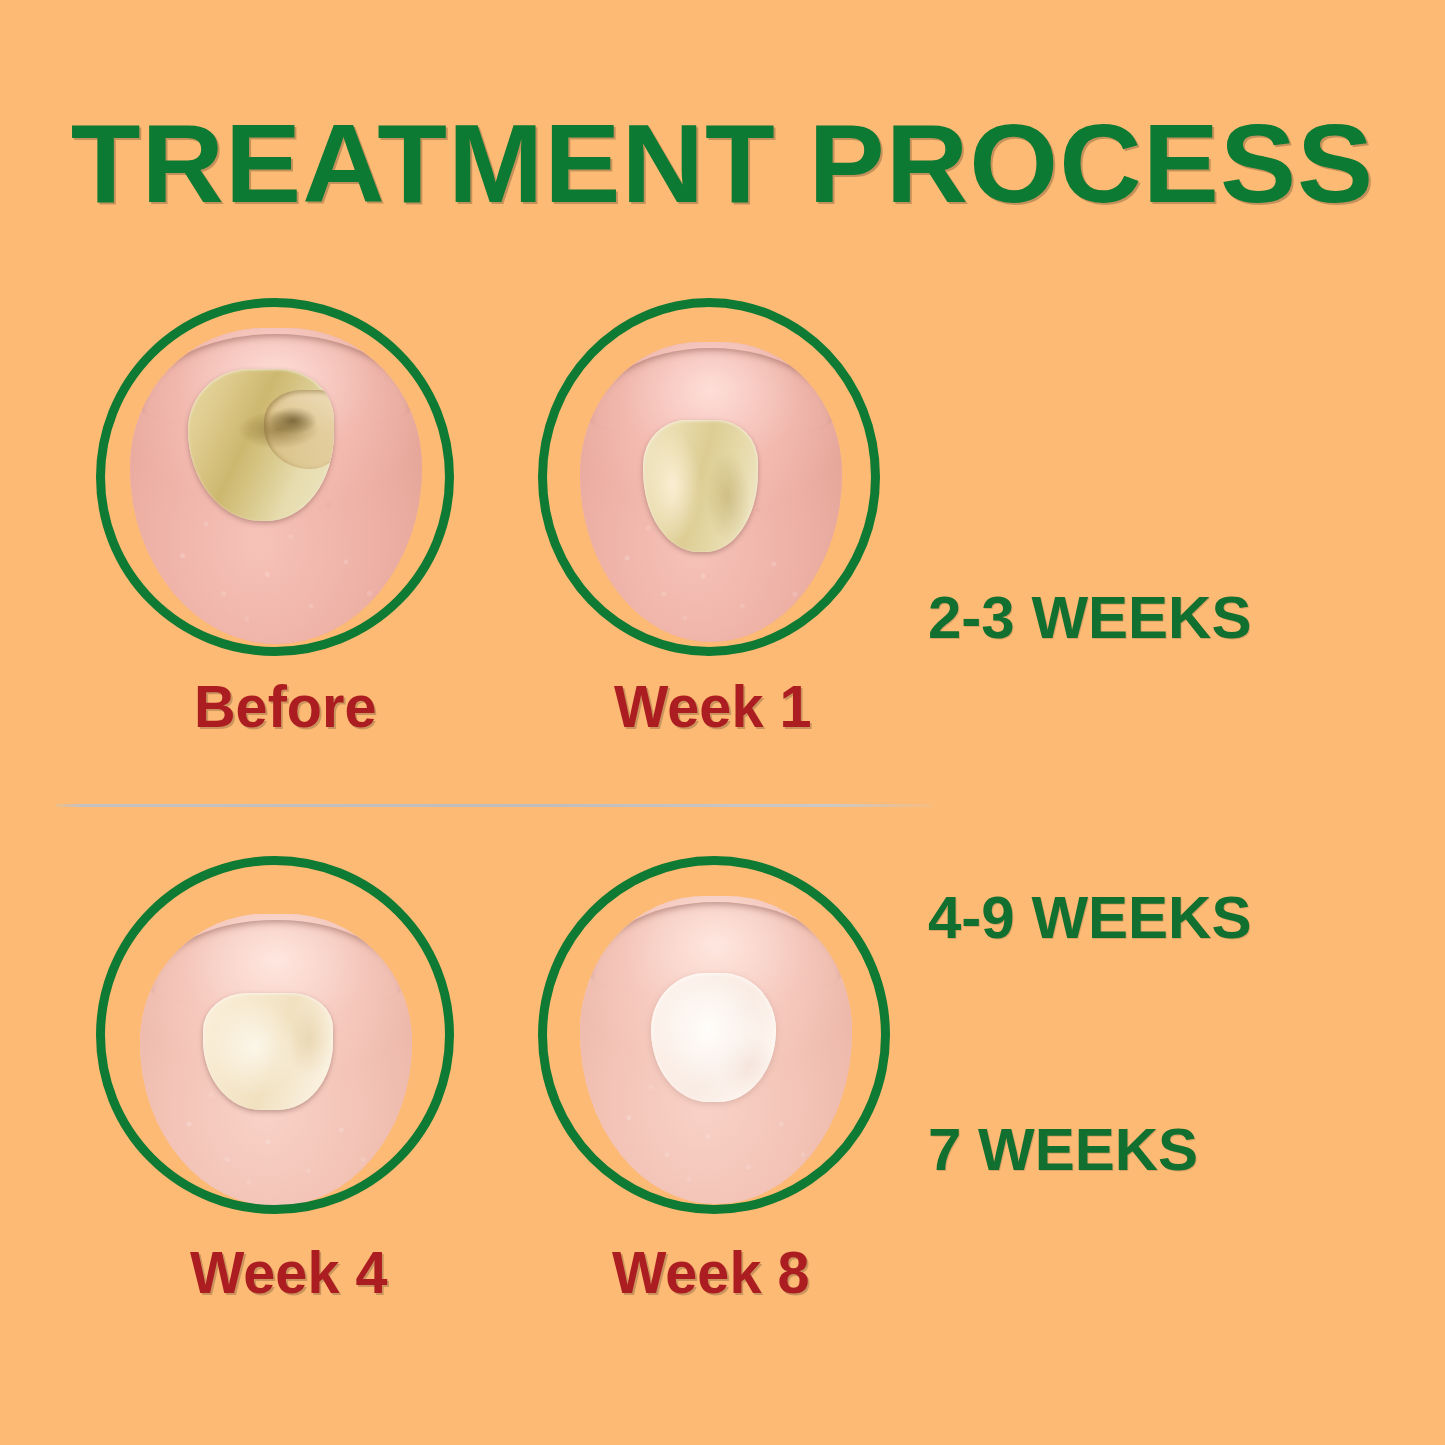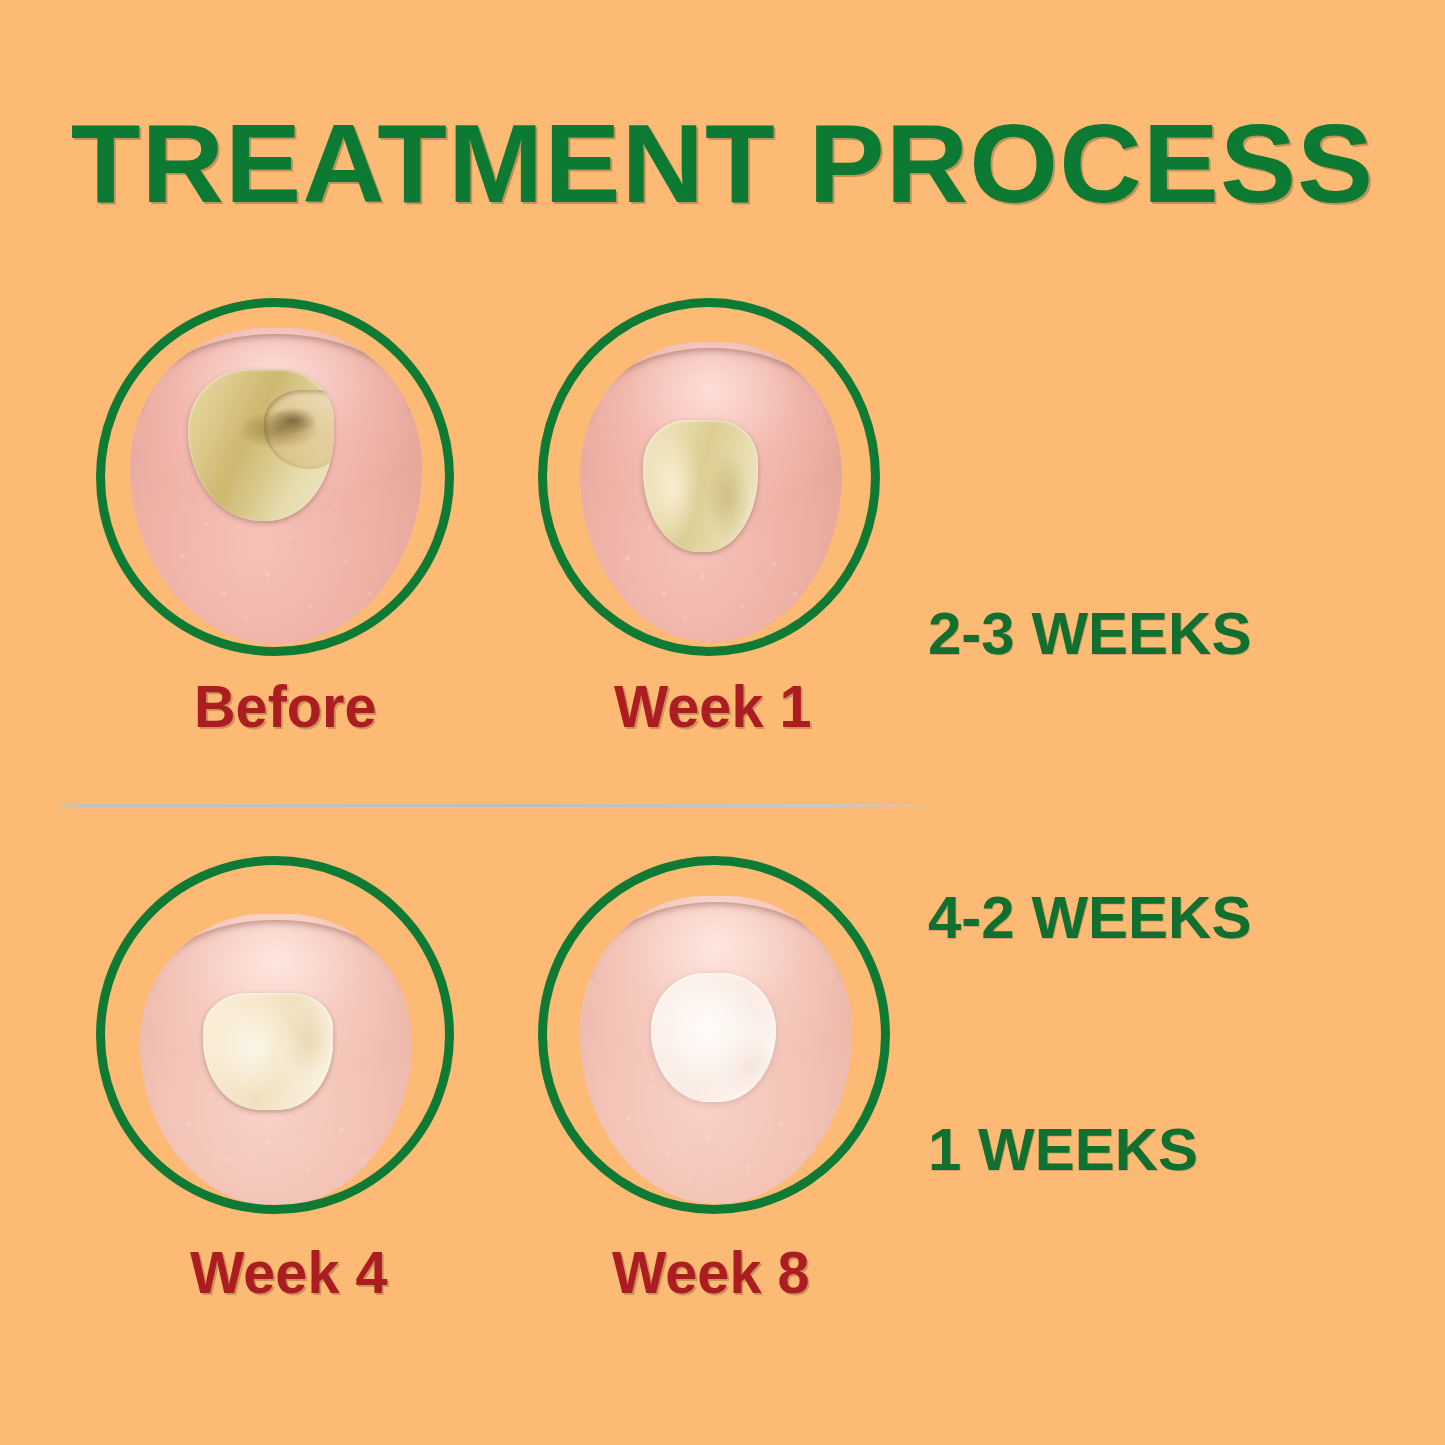--- a/index.html
+++ b/index.html
@@ -265,21 +265,21 @@
     <div class="photo" style="left:42px; top:44px; width:262px; height:300px;">
       <div class="skin"></div>
       <div class="cuticle"></div>
       <div class="nail w1"></div>
     </div>
     <div class="ring"></div>
   </div>
 
   <div class="caption" style="left:614px; top:677px;">Week 1</div>
 
-  <div class="weeklabel" style="left:928px; top:604px;">2-3 WEEKS</div>
+  <div class="weeklabel" style="left:928px; top:588px;">2-3 WEEKS</div>
 
   <div id="divider"></div>
 
   <div class="cell" style="left:96px; top:856px; width:358px; height:358px;">
     <div class="photo" style="left:44px; top:58px; width:272px; height:292px;">
       <div class="skin pale"></div>
       <div class="cuticle"></div>
       <div class="nail w4"></div>
     </div>
     <div class="ring"></div>
@@ -291,17 +291,17 @@
     <div class="photo" style="left:42px; top:40px; width:272px; height:308px;">
       <div class="skin pale"></div>
       <div class="cuticle"></div>
       <div class="nail w8"></div>
     </div>
     <div class="ring"></div>
   </div>
 
   <div class="caption" style="left:612px; top:1243px;">Week 8</div>
 
-  <div class="weeklabel" style="left:928px; top:888px;">4-2 WEEKS</div>
-
-  <div class="weeklabel" style="left:928px; top:1120px;">1 WEEKS</div>
+  <div class="weeklabel" style="left:928px; top:888px;">4-9 WEEKS</div>
+
+  <div class="weeklabel" style="left:928px; top:1120px;">7 WEEKS</div>
 
 </div>
 
 </body></html>

